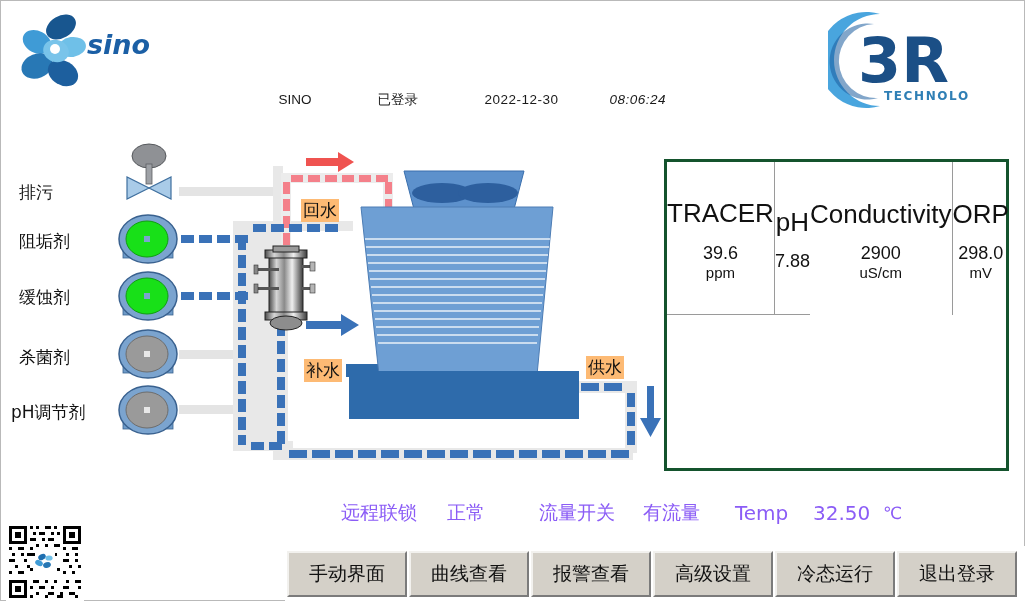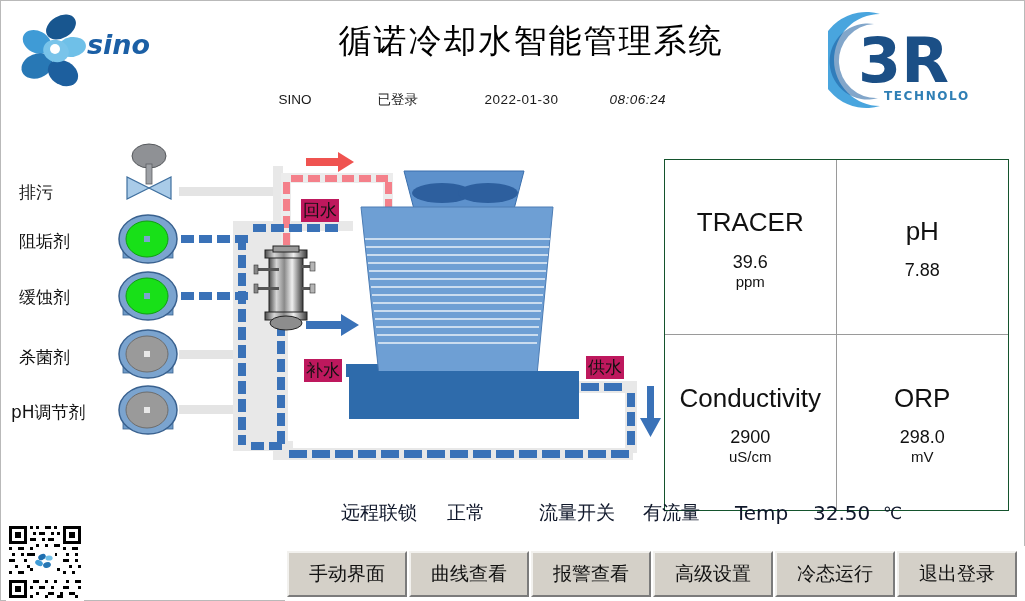--- a/index.html
+++ b/index.html
@@ -43,45 +43,45 @@
   
   .plabel {
     position: absolute; font-size: 17px; color: #111;
     font-family: "DejaVu Sans", "Liberation Sans", sans-serif;
     white-space: nowrap; 
   }
 
   .flow-label {
     position: absolute; font-size: 17px; color: #111;
     font-family: "DejaVu Sans", "Liberation Sans", sans-serif;
-    white-space: nowrap; background: #be185d; padding: 0 2px;
+    white-space: nowrap; background: #fdba74; padding: 0 2px;
   }
 
   
   #panel {
     position: absolute; left: 663px; top: 158px;
-    width: 345px; height: 352px;
-    border: 1px solid #14532d; background: #fff;
-    display: grid; grid-template-columns: 1fr 1fr; grid-template-rows: 1fr 1fr;
+    width: 345px; height: 312px;
+    border: 3px solid #14532d; background: #fff;
+    display: grid; grid-template-columns: 1fr 1fr 1fr 1fr; grid-template-rows: 1fr 1fr;
   }
   .cell {
     border-right: 1px solid #9a9a9a; border-bottom: 1px solid #9a9a9a;
     display: flex; flex-direction: column; align-items: center; justify-content: center;
     padding-top: 4px;
   }
   .cell:nth-child(2), .cell:nth-child(4) { border-right: none; }
   .cell:nth-child(3), .cell:nth-child(4) { border-bottom: none; }
   .cell .lbl { font-size: 26px; color: #111; line-height: 1.15; }
   .cell .val { font-size: 18px; color: #111; margin-top: 14px; }
   .cell .unit { font-size: 15px; color: #111; }
 
   
   #statusbar {
     position: absolute; left: 340px; top: 495px; width: 670px; height: 34px;
-    font-size: 19px; color: #0f172a; white-space: nowrap;
+    font-size: 19px; color: #8b5cf6; white-space: nowrap;
     font-family: "DejaVu Sans", "Liberation Sans", sans-serif;
     display: flex; align-items: center;
   }
   #statusbar .sb { display: inline-block; }
   .sb-k1 { width: 106px; }
   .sb-v1 { width: 92px; }
   .sb-k2 { width: 104px; }
   .sb-v2 { width: 92px; }
   .sb-k3 { width: 78px; font-size: 20px; }
   .sb-v3 { width: 70px; font-size: 20px; }
@@ -120,26 +120,25 @@
           <ellipse cx="22" cy="55" rx="16" ry="12" fill="#2878b5" transform="rotate(-22 22 55)"></ellipse>
           <ellipse cx="48" cy="62" rx="16" ry="12" fill="#1d5f9e" transform="rotate(30 48 62)"></ellipse>
           <ellipse cx="57" cy="36" rx="14" ry="10" fill="#6fc0e8" transform="rotate(-8 57 36)"></ellipse>
           <ellipse cx="41" cy="40" rx="13" ry="11" fill="#79c4ea" transform="rotate(18 41 40)"></ellipse>
           <circle cx="40" cy="38" r="5" fill="#ffffff"></circle>
         </g>
         <text x="72" y="43" font-family="DejaVu Sans, sans-serif" font-size="27" font-style="italic" font-weight="bold" fill="#1b5fa5">sino</text>
       </svg>
     </div>
 
-    <div id="title">循诺冷却水智能管理系统</div>
 
     <div id="headerinfo">
       <span class="hi-user">SINO</span>
       <span class="hi-state">已登录</span>
-      <span class="hi-date">2022-01-30</span>
+      <span class="hi-date">2022-12-30</span>
       <span class="hi-time">08:06:24</span>
     </div>
 
     <div id="logo3r">
       <svg viewBox="0 0 140 112" width="140" height="112">
         <path d="M52 10 A48 48 0 1 0 52 102 A40 40 0 1 1 52 10 Z" fill="#3fa0dc" opacity="0.95"></path>
         <path d="M46 20 A38 38 0 1 0 50 94 A31 31 0 1 1 46 20 Z" fill="#1c5c9e" opacity="0.55"></path>
         <text x="30" y="78" font-family="DejaVu Sans, sans-serif" font-size="62" font-weight="bold" fill="#1b4f86">3R</text>
         <text x="56" y="96" font-family="DejaVu Sans, sans-serif" font-size="12" letter-spacing="1.6" font-weight="bold" fill="#2f7fb5">TECHNOLOGY</text>
       </svg>

